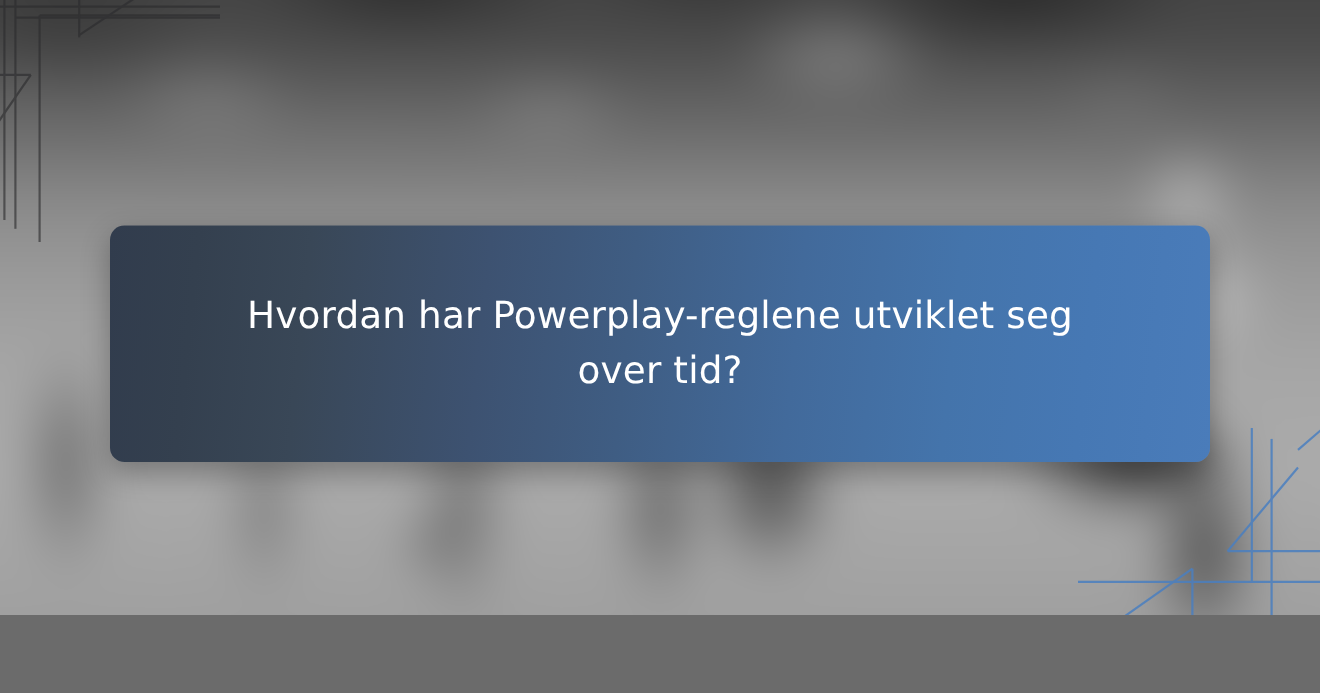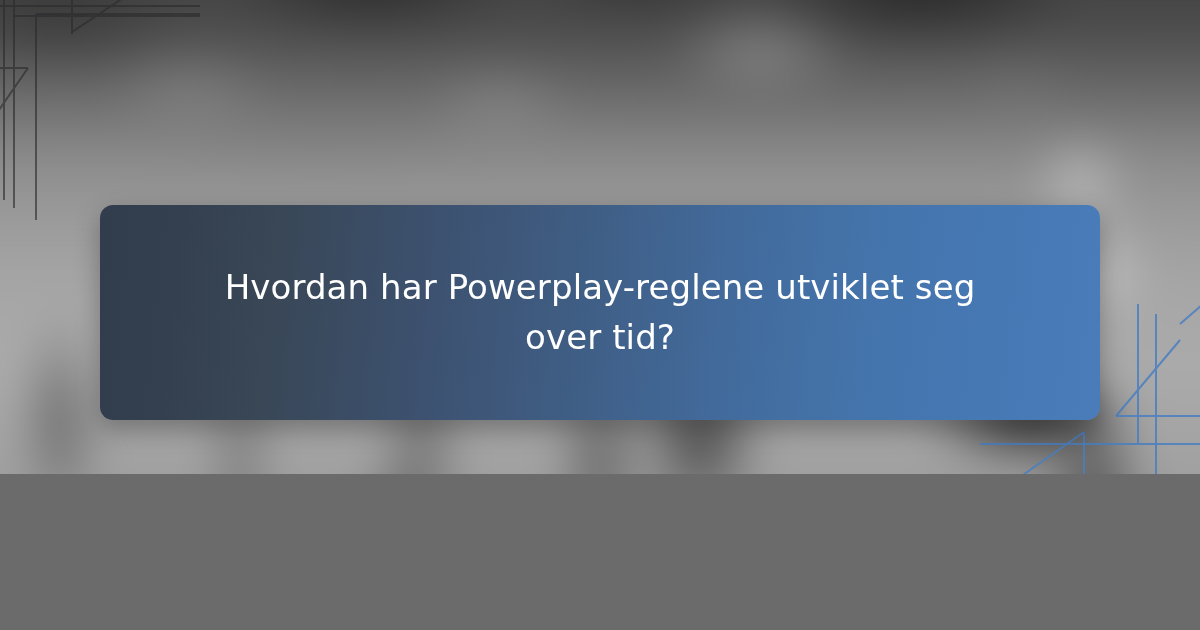--- a/index.html
+++ b/index.html
@@ -4,21 +4,21 @@
 <style>
   html, body {
     margin: 0;
     padding: 0;
     background: #6b6b6b;
   }
 
   #stage {
     position: relative;
     width: 1200px;
-    height: 474px;
+    height: 559px;
     overflow: hidden;
     font-family: "DejaVu Sans", "Liberation Sans", sans-serif;
   }
 
   
   .bg-photo {
     position: absolute;
     inset: -60px;
     filter: grayscale(1) blur(22px);
     background-color: #8d8d8d;

